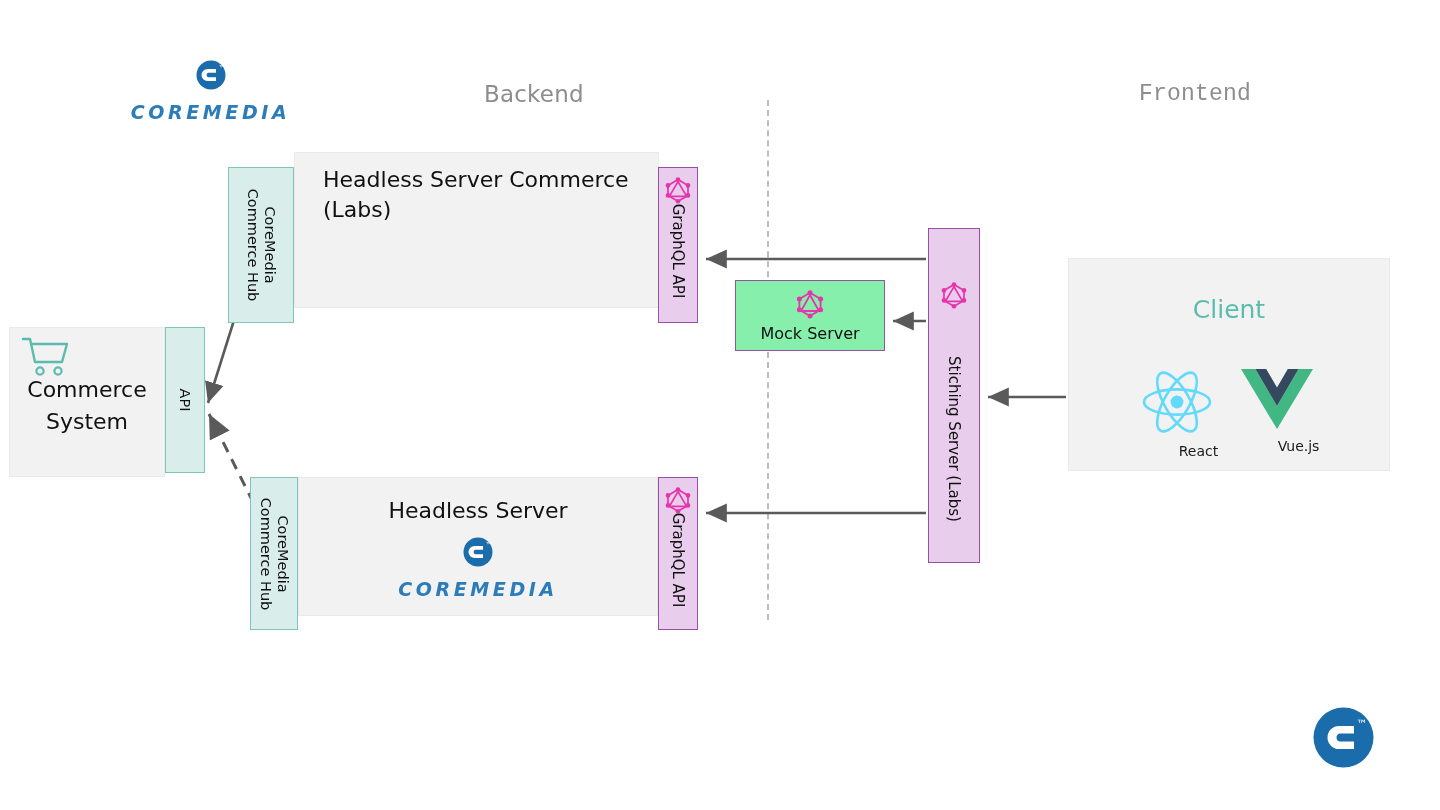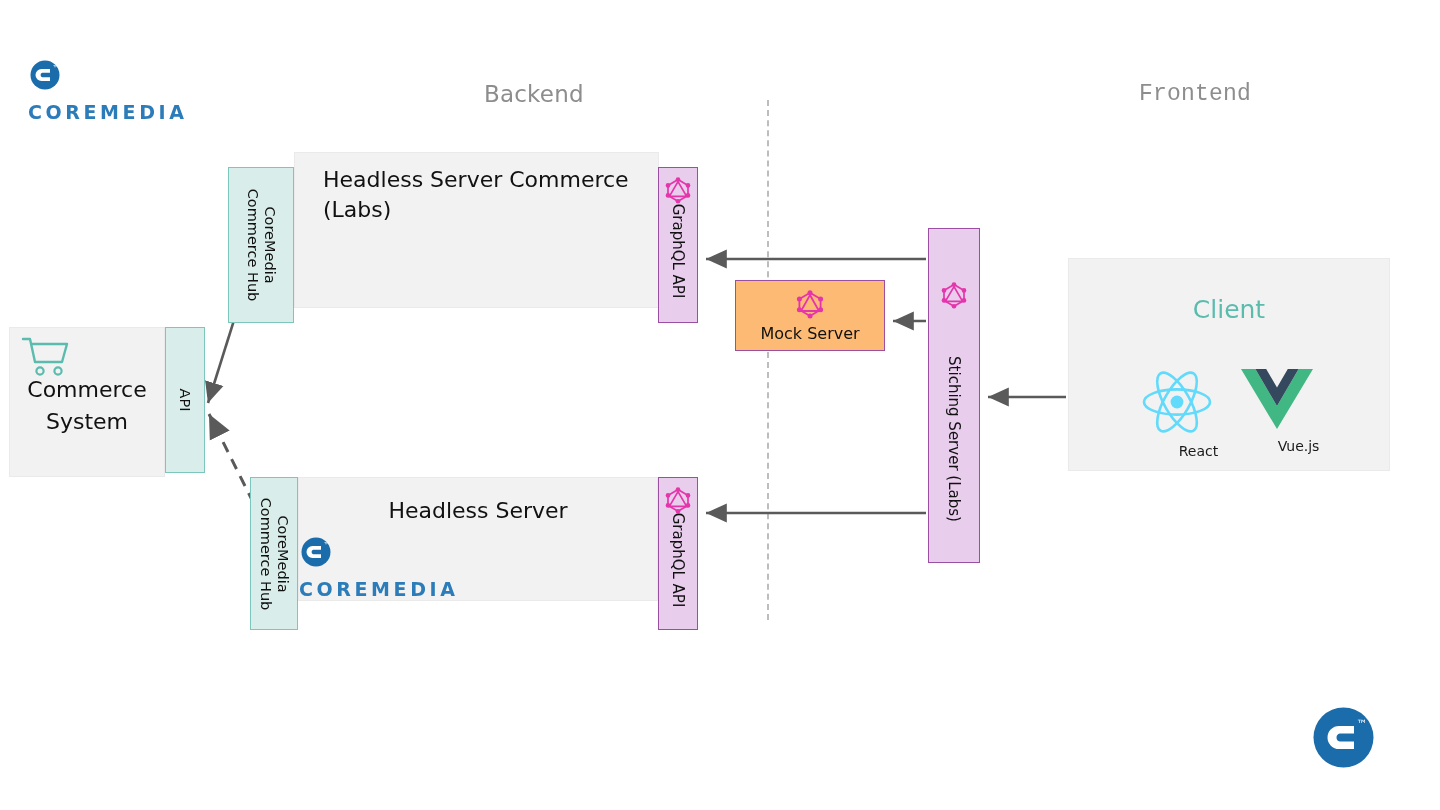--- a/index.html
+++ b/index.html
@@ -55,21 +55,21 @@
   }
   .teal-panel {
     background: #d9eeea;
     border: 1px solid #7cc6bb;
   }
   .purple-panel {
     background: #e8cdec;
     border: 1.5px solid #9a4fa3;
   }
   .purple-box {
-    background: #fdba74;
+    background: #86efac;
     border: 1.5px solid #9a4fa3;
   }
 
   
   .vtext {
     position: absolute;
     left: 50%;
     top: 50%;
     transform: translate(-50%, -50%) rotate(90deg);
     transform-origin: center center;
@@ -116,37 +116,38 @@
     left: 28px;
     top: 12px;
     right: 10px;
     font-size: 22px;
     color: #111;
     line-height: 1.35;
   }
 
   
   #hs-hub-panel { left: 250px; top: 477px; width: 48px; height: 153px; }
-  #hs-body      { left: 298px; top: 477px; width: 360px; height: 124px; }
+  #hs-body      { left: 298px; top: 477px; width: 360px; height: 139px; }
   #hs-graphql   { left: 658px; top: 477px; width: 40px; height: 153px; }
 
   #hs-title {
     position: absolute;
     left: 0; right: 0;
     top: 20px;
     text-align: center;
     font-size: 22px;
     color: #111;
   }
 
   
   .cm-lockup {
     position: absolute;
     width: 100%;
-    text-align: left;
+    text-align: center;
+    font-style: italic;
   }
   .cm-badge {
     display: inline-block;
     width: 34px; height: 34px;
     position: relative;
   }
   .cm-wordmark {
     display: block;
     margin-top: 5px;
     color: #2b7cb9;

